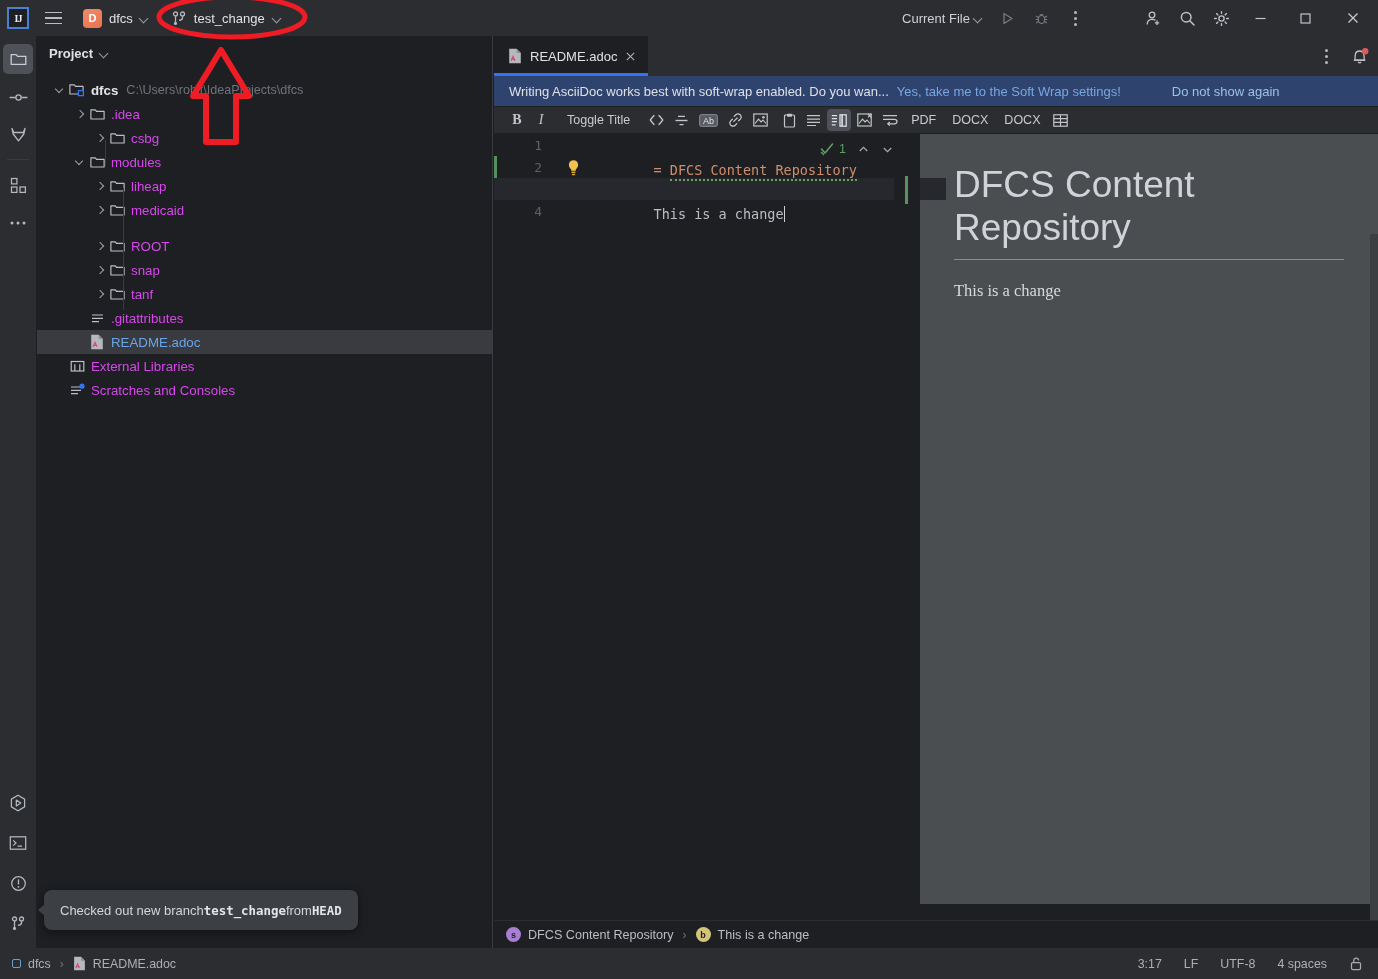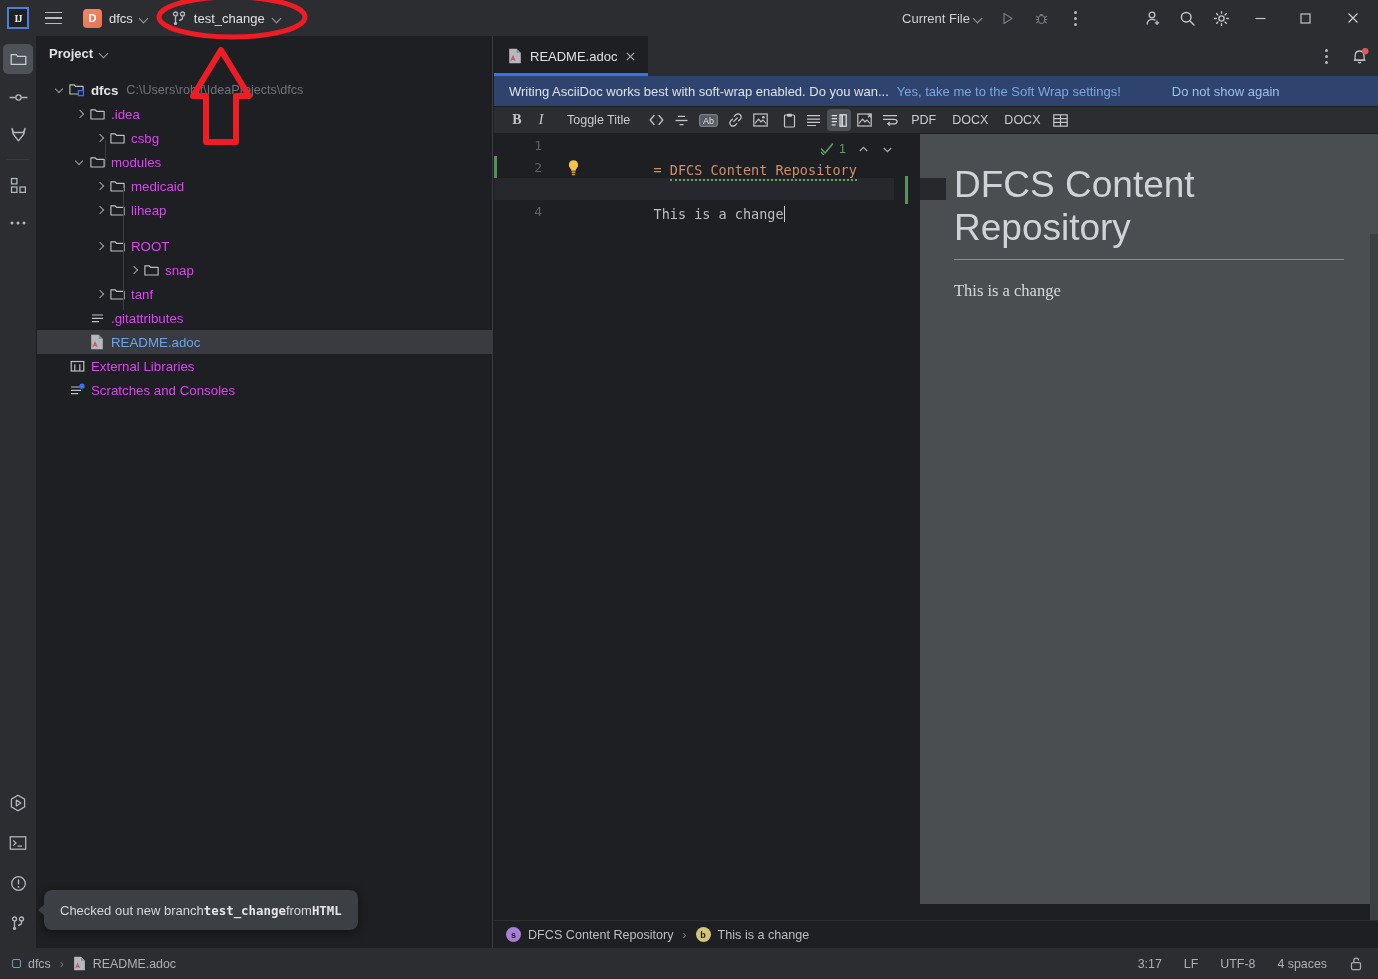--- a/index.html
+++ b/index.html
@@ -427,45 +427,45 @@
         </div>
         <div class="trow" style="padding-left: 54px;">
           <div class="tw">
             <span class="arrow r"></span>
           </div>
           <div class="ticonbox">
             <svg width="15" height="13" viewBox="0 0 15 13">
               <path d="M0.9 11 V1.8 H5.3 L6.5 3.4 H14.1 V11 Z" fill="none" stroke="#bcbfc5" stroke-width="1.15" stroke-linejoin="round"></path>
             </svg>
           </div>
+          <span class="tlabel">liheap</span>
+        </div>
+        <div class="trow" style="padding-left: 54px;">
+          <div class="tw">
+            <span class="arrow r"></span>
+          </div>
+          <div class="ticonbox">
+            <svg width="15" height="13" viewBox="0 0 15 13">
+              <path d="M0.9 11 V1.8 H5.3 L6.5 3.4 H14.1 V11 Z" fill="none" stroke="#bcbfc5" stroke-width="1.15" stroke-linejoin="round"></path>
+            </svg>
+          </div>
           <span class="tlabel">medicaid</span>
         </div>
+        <div class="trow" style="padding-left: 54px; margin-top: 12px;">
+          <div class="tw">
+            <span class="arrow r"></span>
+          </div>
+          <div class="ticonbox">
+            <svg width="15" height="13" viewBox="0 0 15 13">
+              <path d="M0.9 11 V1.8 H5.3 L6.5 3.4 H14.1 V11 Z" fill="none" stroke="#bcbfc5" stroke-width="1.15" stroke-linejoin="round"></path>
+            </svg>
+          </div>
+          <span class="tlabel">ROOT</span>
+        </div>
         <div class="trow" style="padding-left: 54px;">
-          <div class="tw">
-            <span class="arrow r"></span>
-          </div>
-          <div class="ticonbox">
-            <svg width="15" height="13" viewBox="0 0 15 13">
-              <path d="M0.9 11 V1.8 H5.3 L6.5 3.4 H14.1 V11 Z" fill="none" stroke="#bcbfc5" stroke-width="1.15" stroke-linejoin="round"></path>
-            </svg>
-          </div>
-          <span class="tlabel">liheap</span>
-        </div>
-        <div class="trow" style="padding-left: 54px; margin-top: 12px;">
-          <div class="tw">
-            <span class="arrow r"></span>
-          </div>
-          <div class="ticonbox">
-            <svg width="15" height="13" viewBox="0 0 15 13">
-              <path d="M0.9 11 V1.8 H5.3 L6.5 3.4 H14.1 V11 Z" fill="none" stroke="#bcbfc5" stroke-width="1.15" stroke-linejoin="round"></path>
-            </svg>
-          </div>
-          <span class="tlabel">ROOT</span>
-        </div>
-        <div class="trow" style="padding-left: 54px; margin-left: 34px;">
           <div class="tw">
             <span class="arrow r"></span>
           </div>
           <div class="ticonbox">
             <svg width="15" height="13" viewBox="0 0 15 13">
               <path d="M0.9 11 V1.8 H5.3 L6.5 3.4 H14.1 V11 Z" fill="none" stroke="#bcbfc5" stroke-width="1.15" stroke-linejoin="round"></path>
             </svg>
           </div>
           <span class="tlabel">snap</span>
         </div>
@@ -702,21 +702,21 @@
       <span class="cb-sep">›</span>
       <div class="cb-ic" style="background:#d4c478">b</div>
       <span>This is a change</span>
     </div>
   </div>
 
   <div class="toast">
     <span>Checked out new branch </span>
       <span class="mono">test_change</span>
       <span> from </span>
-      <span class="mono">HTML</span>
+      <span class="mono">HEAD</span>
   </div>
 
   <div class="statusbar">
     <div class="sb-left">
       <span class="sq"></span>
       <span>dfcs</span>
       <span class="cb-sep">›</span>
       <svg width="13" height="15" viewBox="0 0 14 16">
         <path d="M1.2 0.8 H8.6 L12.8 5 V15.2 H1.2 Z" fill="#b5b8bd"></path>
         <path d="M8.6 0.8 V5 H12.8" fill="#8d9096"></path>

